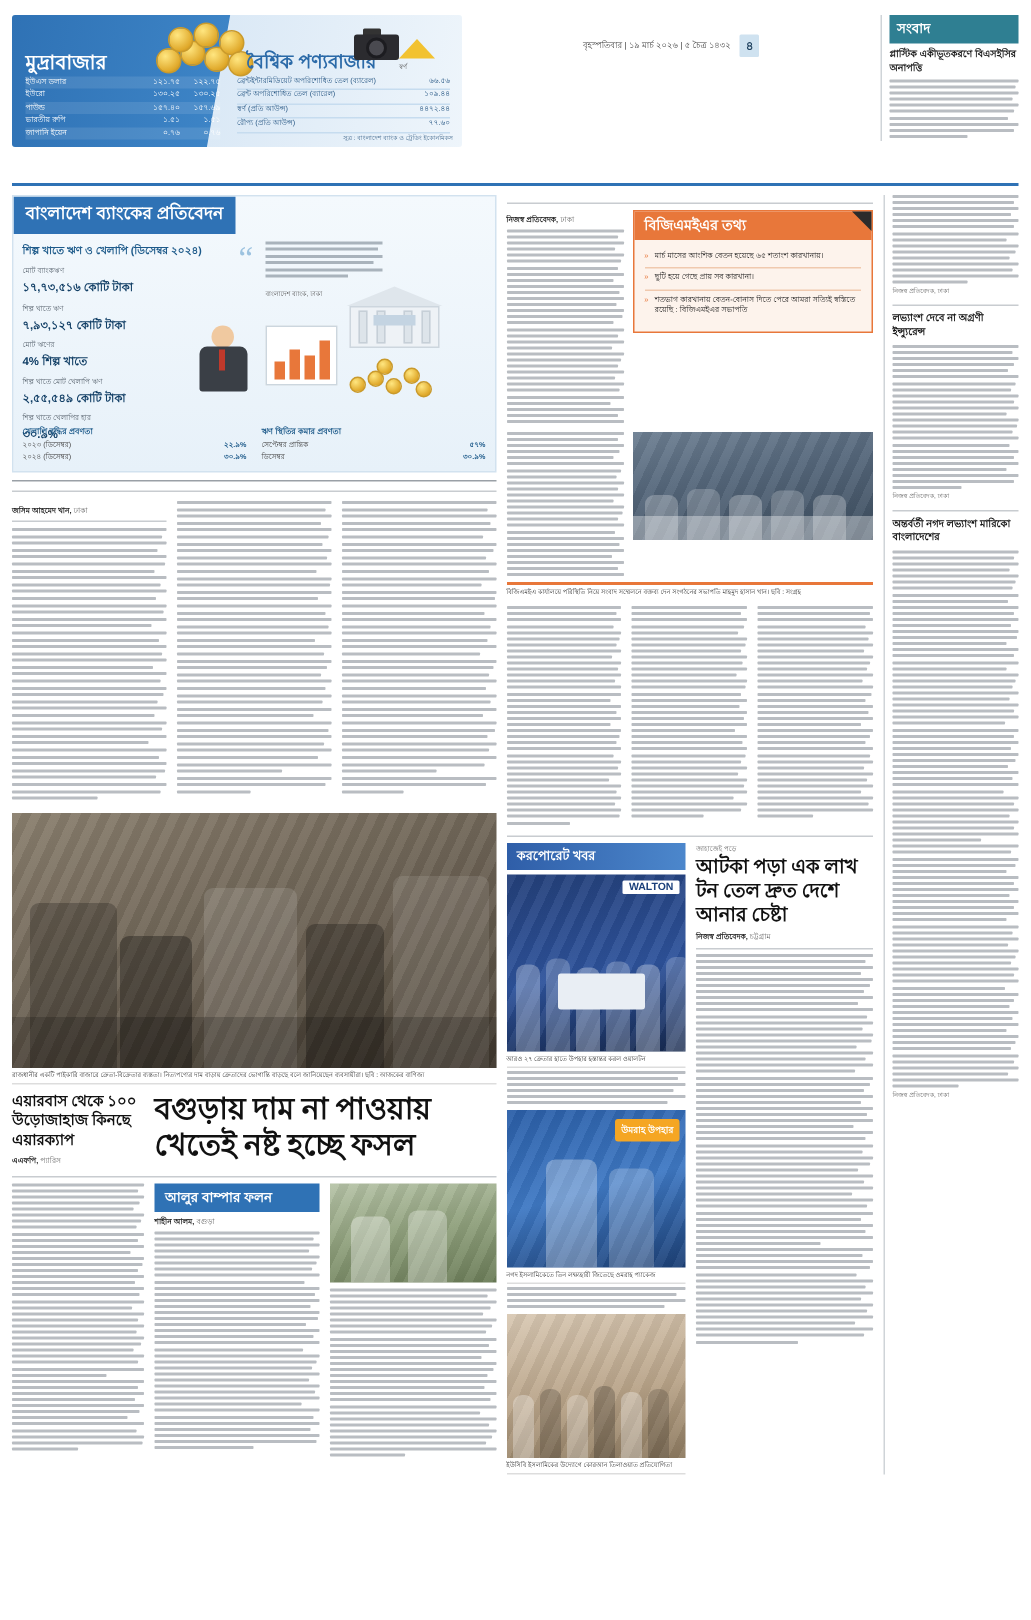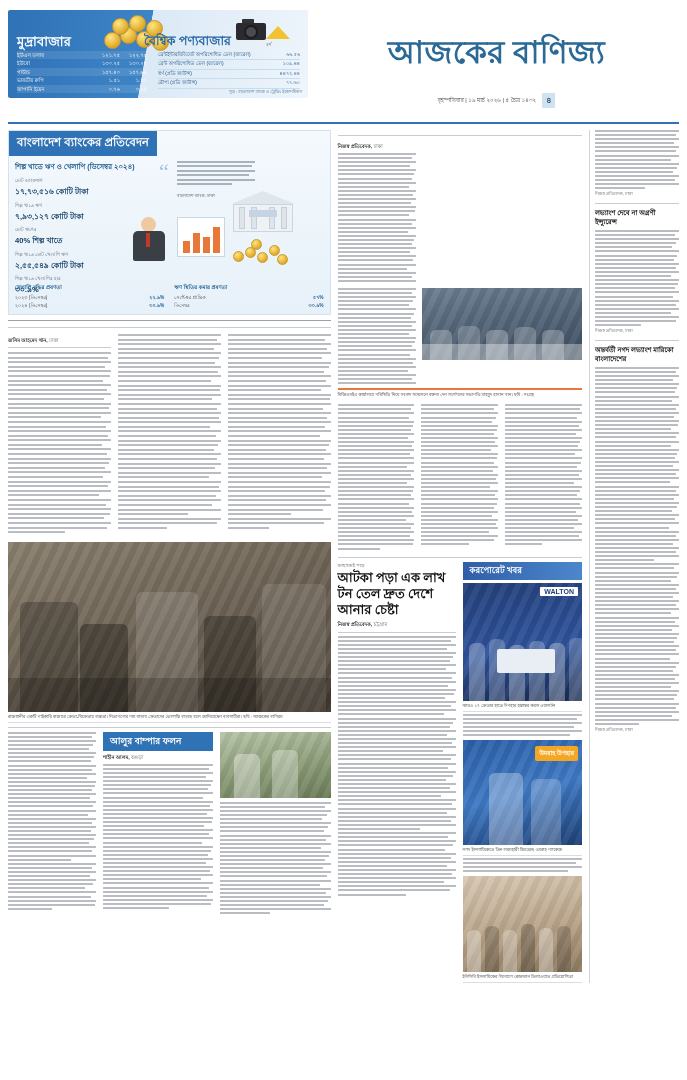--- a/index.html
+++ b/index.html
@@ -37,21 +37,21 @@
   .mkt h3 {
     position:absolute; left:9px; top:22px; color:#fff; font-size:13px; font-weight:bold; letter-spacing:.2px;
   }
   .mkt .tbl { position:absolute; left:9px; top:41px; width:130px; }
   .mkt .tbl .r { display:flex; font-size:5.1px; color:#ffffff; line-height:8.4px; }
   .mkt .tbl .r .n { flex:1; }
   .mkt .tbl .r .v { width:27px; text-align:right; }
   .mkt .tbl .r:nth-child(odd){ background:rgba(255,255,255,.1); }
 
   .mkt h4 {
-    position:absolute; left:136px; top:22px; color:#2b6aa8; font-size:12.5px; font-weight:bold;
+    position:absolute; left:156px; top:22px; color:#2b6aa8; font-size:12.5px; font-weight:bold;
   }
   .mkt .cam { position:absolute; left:228px; top:6px; width:34px; height:26px; }
   .mkt .cam .body { position:absolute; left:0; top:7px; width:30px; height:17px; background:#2b2b2f; border-radius:2px;}
   .mkt .cam .lens { position:absolute; left:8px; top:9px; width:14px; height:14px; border-radius:50%; background:#4a4a50; border:2px solid #1c1c20;}
   .mkt .cam .top { position:absolute; left:6px; top:3px; width:12px; height:5px; background:#333; border-radius:1px;}
   .mkt .gold { position:absolute; left:258px; top:16px; width:0;height:0;
       border-left:12px solid transparent;border-right:12px solid transparent;border-bottom:13px solid #f2c230;}
   .mkt .goldlbl{position:absolute;left:258px;top:32px;font-size:4.4px;color:#555;}
   .mkt .tbl2 { position:absolute; left:150px; top:41px; width:142px; }
   .mkt .tbl2 .r { display:flex; font-size:4.9px; color:#1d4f7e; line-height:8.4px; border-bottom:.5px solid #c6dcef;}
@@ -244,45 +244,60 @@
           </div>
         <div class="r">
             <span class="n">রৌপ্য (প্রতি আউন্স)</span>
             <span class="v">৭৭.৬০</span>
           </div>
       </div>
       <div class="src">সূত্র : বাংলাদেশ ব্যাংক ও ট্রেডিং ইকোনমিকস</div>
     </div>
 
     <div class="masthead">
-      <div class="title">আজকের বাণিজ্য</div>
       <div class="dateline">
         <span>বৃহস্পতিবার | ১৯ মার্চ ২০২৬ | ৫ চৈত্র ১৪৩২</span>
         <span class="pagebox">৪</span>
       </div>
     </div>
 
+    <div class="rail">
+      <div class="secthead">সংবাদ</div>
+      <h5>প্লাস্টিক একীভূতকরণে বিএসইসির অনাপত্তি</h5>
+      <div class="lines tight">
+        <i style="width:100%"></i>
+          <i style="width:98%"></i>
+          <i style="width:100%"></i>
+          <i style="width:95%"></i>
+        <i style="width:100%"></i>
+          <i style="width:97%"></i>
+          <i style="width:92%"></i>
+          <i style="width:100%"></i>
+        <i style="width:96%"></i>
+          <i style="width:60%"></i>
+      </div>
+    </div>
   </div>
 
   <div class="hr"></div>
 
   <div class="body-grid">
 
     <div class="colA">
 
       <div class="info">
         <div class="ttl">বাংলাদেশ ব্যাংকের প্রতিবেদন</div>
         <div class="sub">শিল্প খাতে ঋণ ও খেলাপি (ডিসেম্বর ২০২৪)</div>
         <div class="stats">
           <div class="k">মোট ব্যাংকঋণ</div>
           <div class="v">১৭,৭৩,৫১৬ কোটি টাকা</div>
           <div class="k">শিল্প খাতে ঋণ</div>
           <div class="v">৭,৯৩,১২৭ কোটি টাকা</div>
           <div class="k">মোট ঋণের</div>
-          <div class="v">40% শিল্প খাতে</div>
+          <div class="v">4% শিল্প খাতে</div>
           <div class="k">শিল্প খাতে মোট খেলাপি ঋণ</div>
           <div class="v">২,৫৫,৫৪৯ কোটি টাকা</div>
           <div class="k">শিল্প খাতে খেলাপির হার</div>
           <div class="v">৩০.৯%</div>
         </div>
 
         <div class="quote">“</div>
         <div class="qtext">
           <i style="width:100%"></i>
             <i style="width:96%"></i>
@@ -505,20 +520,32 @@
         <div class="fig" style="left:128px;width:62px;height:120px;background:rgba(255,255,255,.12)"></div>
         <div class="fig" style="left:196px;width:52px;height:96px;background:rgba(0,0,0,.25)"></div>
         <div class="fig" style="left:254px;width:64px;height:128px;background:rgba(255,255,255,.1)"></div>
         <div class="fig" style="left:0px;width:330px;height:34px;background:rgba(0,0,0,.18);border-radius:0"></div>
       </div>
       <div class="caption">
         <span>রাজধানীর একটি পাইকারি বাজারে ক্রেতা-বিক্রেতার ব্যস্ততা। নিত্যপণ্যের দাম বাড়ায় ক্রেতাদের ভোগান্তি বাড়ছে বলে জানিয়েছেন ব্যবসায়ীরা।</span>
         <span>ছবি : আজকের বাণিজ্য</span>
       </div>
 
+      <div class="cols2" style="margin-top:5px">
+        <div style="flex:0 0 88px">
+          <div class="hl-sm">এয়ারবাস থেকে ১০০ উড়োজাহাজ কিনছে এয়ারক্যাপ</div>
+          <div class="byline">
+            <span>এএফপি,</span>
+            <span class="loc">প্যারিস</span>
+          </div>
+        </div>
+        <div>
+          <div class="hl-lg">বগুড়ায় দাম না পাওয়ায় খেতেই নষ্ট হচ্ছে ফসল</div>
+        </div>
+      </div>
       <div class="hr thin" style="margin:4px 0"></div>
 
       <div class="cols3">
         <div style="flex:0 0 88px">
           <div class="lines tight">
             <i style="width:100%"></i>
               <i style="width:95%"></i>
               <i style="width:100%"></i>
               <i style="width:97%"></i>
             <i style="width:92%"></i>
@@ -684,20 +711,30 @@
               <i style="width:95%"></i>
               <i style="width:100%"></i>
             <i style="width:93%"></i>
               <i style="width:100%"></i>
               <i style="width:97%"></i>
               <i style="width:100%"></i>
             <i style="width:89%"></i>
               <i style="width:100%"></i>
               <i style="width:96%"></i>
               <i style="width:100%"></i>
+          </div>
+        </div>
+        <div>
+          <div class="obox">
+            <div class="h">বিজিএমইএর তথ্য</div>
+            <ul>
+              <li>মার্চ মাসের আংশিক বেতন হয়েছে ৬৫ শতাংশ কারখানায়।</li>
+              <li>ছুটি হয়ে গেছে প্রায় সব কারখানা।</li>
+              <li>শতভাগ কারখানায় বেতন-বোনাস দিতে পেরে আমরা সত্যিই স্বস্তিতে রয়েছি : বিজিএমইএর সভাপতি</li>
+            </ul>
           </div>
         </div>
       </div>
 
       <div class="cols2" style="gap:6px;margin-top:4px">
         <div style="flex:0 0 78px">
           <div class="lines tight">
             <i style="width:100%"></i>
               <i style="width:95%"></i>
               <i style="width:100%"></i>
@@ -859,96 +896,20 @@
             <i style="width:96%"></i>
               <i style="width:100%"></i>
               <i style="width:48%"></i>
           </div>
         </div>
       </div>
 
       <div class="hr thin" style="margin:5px 0 4px"></div>
 
       <div class="cols2" style="gap:7px">
-        <div style="flex:0 0 118px">
-          <div style="font-size:4.6px;color:#666">জাহাজেই পড়ে</div>
-          <div class="hl-md" style="font-size:13px;line-height:16px">আটকা পড়া এক লাখ টন তেল দ্রুত দেশে আনার চেষ্টা</div>
-          <div class="byline">
-            <span>নিজস্ব প্রতিবেদক,</span>
-            <span class="loc">চট্টগ্রাম</span>
-          </div>
-          <div class="hr thin" style="margin:3px 0"></div>
-          <div class="lines tight">
-            <i style="width:100%"></i>
-              <i style="width:96%"></i>
-              <i style="width:100%"></i>
-              <i style="width:93%"></i>
-            <i style="width:100%"></i>
-              <i style="width:98%"></i>
-              <i style="width:95%"></i>
-              <i style="width:100%"></i>
-            <i style="width:92%"></i>
-              <i style="width:100%"></i>
-              <i style="width:97%"></i>
-              <i style="width:100%"></i>
-            <i style="width:94%"></i>
-              <i style="width:100%"></i>
-              <i style="width:99%"></i>
-              <i style="width:91%"></i>
-            <i style="width:100%"></i>
-              <i style="width:96%"></i>
-              <i style="width:100%"></i>
-              <i style="width:90%"></i>
-            <i style="width:100%"></i>
-              <i style="width:98%"></i>
-              <i style="width:95%"></i>
-              <i style="width:100%"></i>
-            <i style="width:93%"></i>
-              <i style="width:100%"></i>
-              <i style="width:97%"></i>
-              <i style="width:100%"></i>
-            <i style="width:89%"></i>
-              <i style="width:100%"></i>
-              <i style="width:96%"></i>
-              <i style="width:100%"></i>
-            <i style="width:94%"></i>
-              <i style="width:100%"></i>
-              <i style="width:98%"></i>
-              <i style="width:92%"></i>
-            <i style="width:100%"></i>
-              <i style="width:95%"></i>
-              <i style="width:100%"></i>
-              <i style="width:88%"></i>
-            <i style="width:100%"></i>
-              <i style="width:97%"></i>
-              <i style="width:100%"></i>
-              <i style="width:93%"></i>
-            <i style="width:100%"></i>
-              <i style="width:96%"></i>
-              <i style="width:100%"></i>
-              <i style="width:70%"></i>
-            <i style="width:100%"></i>
-              <i style="width:94%"></i>
-              <i style="width:100%"></i>
-              <i style="width:98%"></i>
-            <i style="width:91%"></i>
-              <i style="width:100%"></i>
-              <i style="width:96%"></i>
-              <i style="width:100%"></i>
-            <i style="width:93%"></i>
-              <i style="width:100%"></i>
-              <i style="width:97%"></i>
-              <i style="width:100%"></i>
-            <i style="width:90%"></i>
-              <i style="width:100%"></i>
-              <i style="width:95%"></i>
-              <i style="width:58%"></i>
-          </div>
-        </div>
-
         <div>
           <div class="corpbar">করপোরেট খবর</div>
 
           <div class="photo ph-stage" style="height:118px;margin-top:3px">
             <div class="ov"></div>
             <div style="position:absolute;right:4px;top:4px;background:#fff;color:#1a3f7a;font-size:7px;font-weight:bold;padding:1px 4px;border-radius:1px">WALTON</div>
             <div class="fig" style="left:6px;width:16px;height:58px;background:rgba(255,255,255,.28)"></div>
             <div class="fig" style="left:26px;width:16px;height:62px;background:rgba(255,255,255,.22)"></div>
             <div class="fig" style="left:46px;width:16px;height:56px;background:rgba(255,255,255,.3)"></div>
             <div class="fig" style="left:66px;width:16px;height:60px;background:rgba(255,255,255,.24)"></div>
@@ -984,20 +945,96 @@
             <div class="ov"></div>
             <div class="fig" style="left:4px;width:14px;height:42px;background:rgba(255,255,255,.3)"></div>
             <div class="fig" style="left:22px;width:14px;height:46px;background:rgba(0,0,0,.18)"></div>
             <div class="fig" style="left:40px;width:14px;height:42px;background:rgba(255,255,255,.26)"></div>
             <div class="fig" style="left:58px;width:14px;height:48px;background:rgba(0,0,0,.2)"></div>
             <div class="fig" style="left:76px;width:14px;height:44px;background:rgba(255,255,255,.3)"></div>
             <div class="fig" style="left:94px;width:14px;height:46px;background:rgba(0,0,0,.16)"></div>
           </div>
           <div class="caption">ইউসিবি ইসলামিকের উদ্যোগে কোরআন তিলাওয়াত প্রতিযোগিতা</div>
         </div>
+
+        <div style="flex:0 0 118px">
+          <div style="font-size:4.6px;color:#666">জাহাজেই পড়ে</div>
+          <div class="hl-md" style="font-size:13px;line-height:16px">আটকা পড়া এক লাখ টন তেল দ্রুত দেশে আনার চেষ্টা</div>
+          <div class="byline">
+            <span>নিজস্ব প্রতিবেদক,</span>
+            <span class="loc">চট্টগ্রাম</span>
+          </div>
+          <div class="hr thin" style="margin:3px 0"></div>
+          <div class="lines tight">
+            <i style="width:100%"></i>
+              <i style="width:96%"></i>
+              <i style="width:100%"></i>
+              <i style="width:93%"></i>
+            <i style="width:100%"></i>
+              <i style="width:98%"></i>
+              <i style="width:95%"></i>
+              <i style="width:100%"></i>
+            <i style="width:92%"></i>
+              <i style="width:100%"></i>
+              <i style="width:97%"></i>
+              <i style="width:100%"></i>
+            <i style="width:94%"></i>
+              <i style="width:100%"></i>
+              <i style="width:99%"></i>
+              <i style="width:91%"></i>
+            <i style="width:100%"></i>
+              <i style="width:96%"></i>
+              <i style="width:100%"></i>
+              <i style="width:90%"></i>
+            <i style="width:100%"></i>
+              <i style="width:98%"></i>
+              <i style="width:95%"></i>
+              <i style="width:100%"></i>
+            <i style="width:93%"></i>
+              <i style="width:100%"></i>
+              <i style="width:97%"></i>
+              <i style="width:100%"></i>
+            <i style="width:89%"></i>
+              <i style="width:100%"></i>
+              <i style="width:96%"></i>
+              <i style="width:100%"></i>
+            <i style="width:94%"></i>
+              <i style="width:100%"></i>
+              <i style="width:98%"></i>
+              <i style="width:92%"></i>
+            <i style="width:100%"></i>
+              <i style="width:95%"></i>
+              <i style="width:100%"></i>
+              <i style="width:88%"></i>
+            <i style="width:100%"></i>
+              <i style="width:97%"></i>
+              <i style="width:100%"></i>
+              <i style="width:93%"></i>
+            <i style="width:100%"></i>
+              <i style="width:96%"></i>
+              <i style="width:100%"></i>
+              <i style="width:70%"></i>
+            <i style="width:100%"></i>
+              <i style="width:94%"></i>
+              <i style="width:100%"></i>
+              <i style="width:98%"></i>
+            <i style="width:91%"></i>
+              <i style="width:100%"></i>
+              <i style="width:96%"></i>
+              <i style="width:100%"></i>
+            <i style="width:93%"></i>
+              <i style="width:100%"></i>
+              <i style="width:97%"></i>
+              <i style="width:100%"></i>
+            <i style="width:90%"></i>
+              <i style="width:100%"></i>
+              <i style="width:95%"></i>
+              <i style="width:58%"></i>
+          </div>
+        </div>
       </div>
     </div>
 
     <div class="colC">
       <div class="lines tight">
         <i style="width:100%"></i>
           <i style="width:97%"></i>
           <i style="width:100%"></i>
           <i style="width:94%"></i>
         <i style="width:100%"></i>

